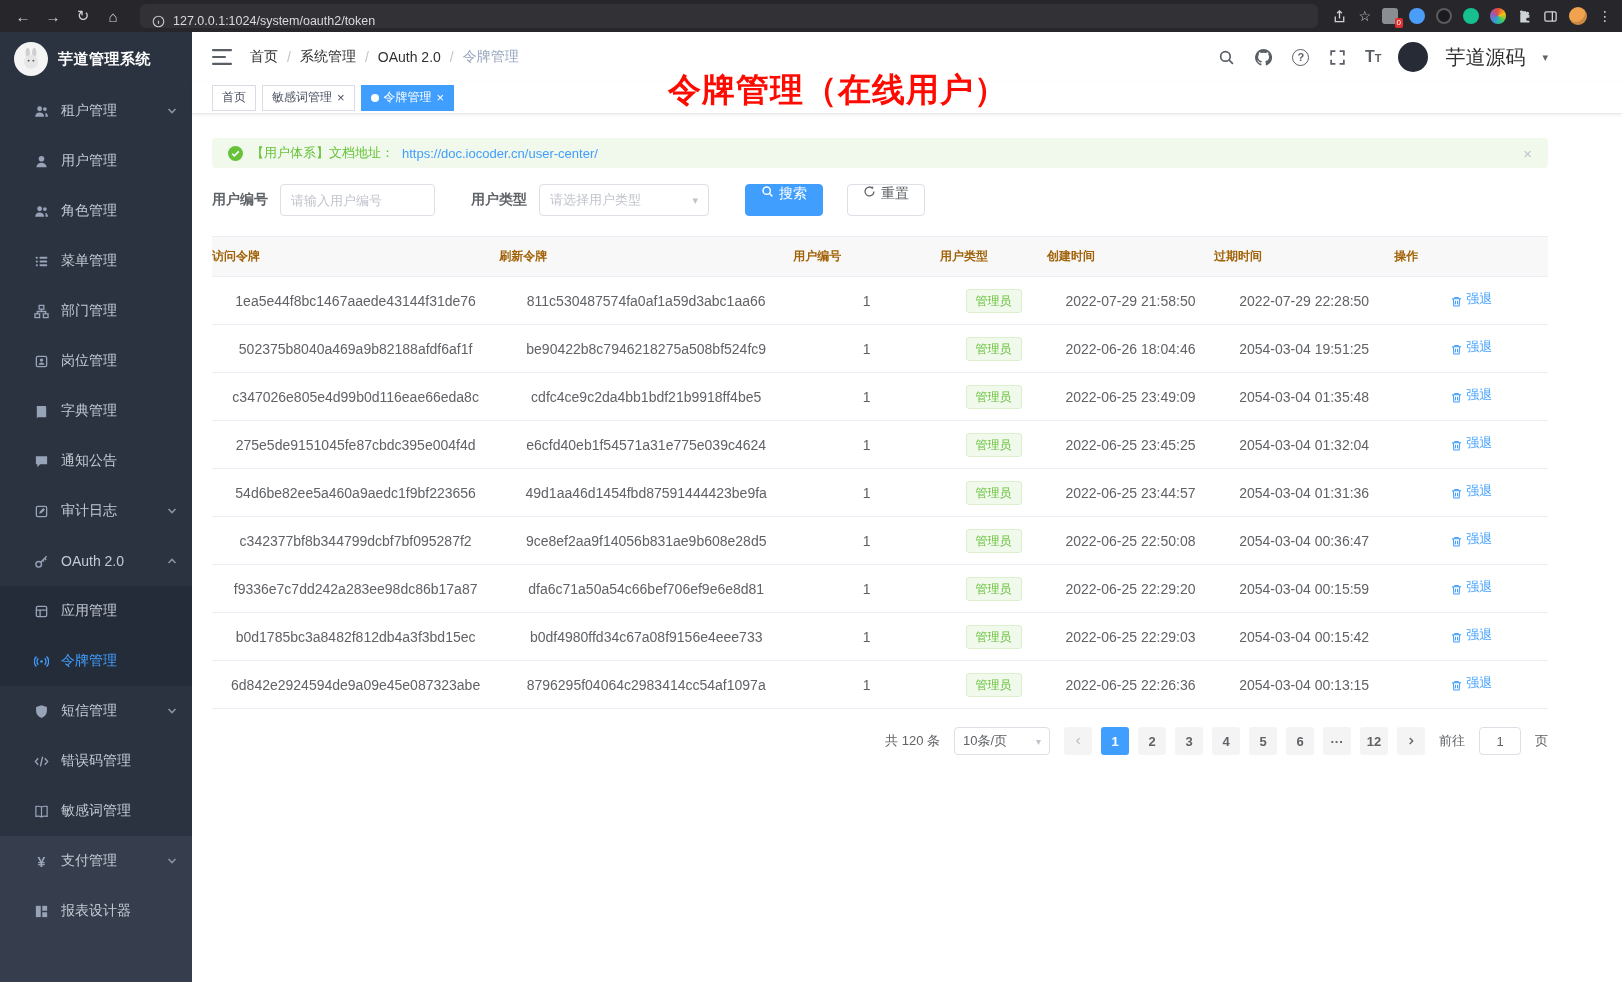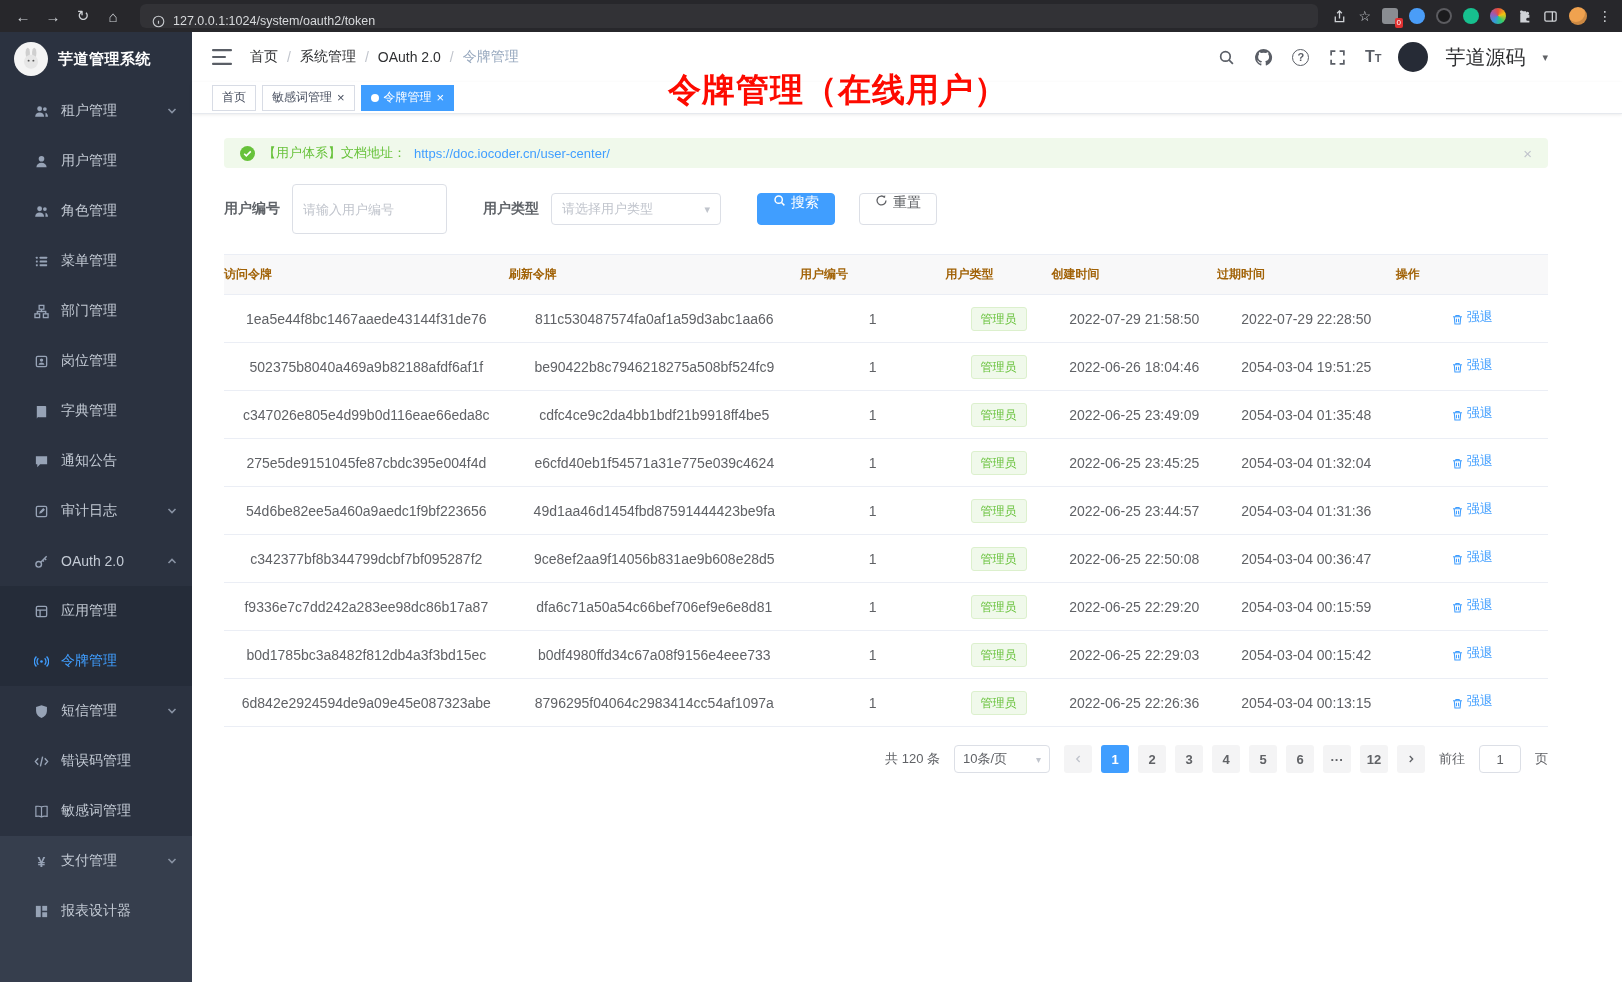--- a/index.html
+++ b/index.html
@@ -58,30 +58,30 @@
   .caret{font-size:11px;color:#606266;cursor:pointer}
 
   .tabsbar{height:32px;display:flex;align-items:center;gap:6px;padding:0 74px 0 20px;background:#fff;border-bottom:1px solid #e6e9ee;box-shadow:0 1px 3px rgba(0,0,0,.08)}
   .tag{height:26px;display:inline-flex;align-items:center;gap:5px;padding:0 9px;border:1px solid #d8dce5;background:#fff;color:#495060;font-size:12px;cursor:pointer}
   .tag .x{font-size:13px;line-height:1;color:inherit;cursor:pointer}
   .tag.active{background:#409eff;border-color:#409eff;color:#fff}
   .tag .dot{width:8px;height:8px;border-radius:50%;background:#fff;display:inline-block}
 
   .annotation{position:absolute;left:476px;top:36px;font-size:33px;font-weight:700;color:#fd0a00;z-index:50;letter-spacing:1px;pointer-events:none}
 
-  .content{padding:24px 74px 0 32px}
+  .content{padding:24px 74px 0 20px}
 
   .alert{background:#f0f9eb;border-radius:4px;display:flex;align-items:center;gap:8px;padding:6px 16px;font-size:13px;color:#67c23a}
   .alert .link{color:#409eff;cursor:pointer}
   .alert .aclose{margin-left:auto;color:#c0c4cc;font-size:15px;cursor:pointer}
 
   .filter{margin-top:16px;display:flex;align-items:center;gap:12px}
   .flabel{font-weight:700;color:#5f6368;font-size:14px}
   .fgap{width:12px}
-  .tinput{width:155px;height:50px;border:1px solid #dcdfe6;border-radius:4px;padding:0 10px;font-size:13px;color:#606266;outline:none;font-family:inherit}
+  .tinput{width:155px;height:32px;border:1px solid #dcdfe6;border-radius:4px;padding:0 10px;font-size:13px;color:#606266;outline:none;font-family:inherit}
   .tinput::placeholder{color:#c0c4cc}
   .fselect{width:170px;height:32px;border:1px solid #dcdfe6;border-radius:4px;display:flex;align-items:center;justify-content:space-between;padding:0 10px;color:#c0c4cc;font-size:13px;cursor:pointer}
   .fselect .caret{color:#c0c4cc;font-size:11px}
   .btn{height:32px;display:inline-flex;align-items:flex-start;gap:5px;padding:0 15px;border-radius:4px;font-size:14px;cursor:pointer;border:1px solid #dcdfe6;background:#fff;color:#606266;margin-left:12px}
   .btn.primary{background:#409eff;border-color:#409eff;color:#fff;margin-left:24px}
 
   table{width:100%;border-collapse:collapse;margin-top:20px;table-layout:fixed}
   thead th{height:40px;background:#f8f8f9;color:#a16207;font-size:12px;font-weight:700;border-top:1px solid #ebeef5;border-bottom:1px solid #ebeef5;text-align:left}
   tbody td{height:48px;text-align:center;font-size:14px;color:#606266;border-bottom:1px solid #ebeef5;background:#fff;overflow:hidden;white-space:nowrap}
   .tag-success{display:inline-block;padding:2px 9px;font-size:12px;line-height:18px;color:#67c23a;background:#f0f9eb;border:1px solid #dcf0cd;border-radius:3px}

